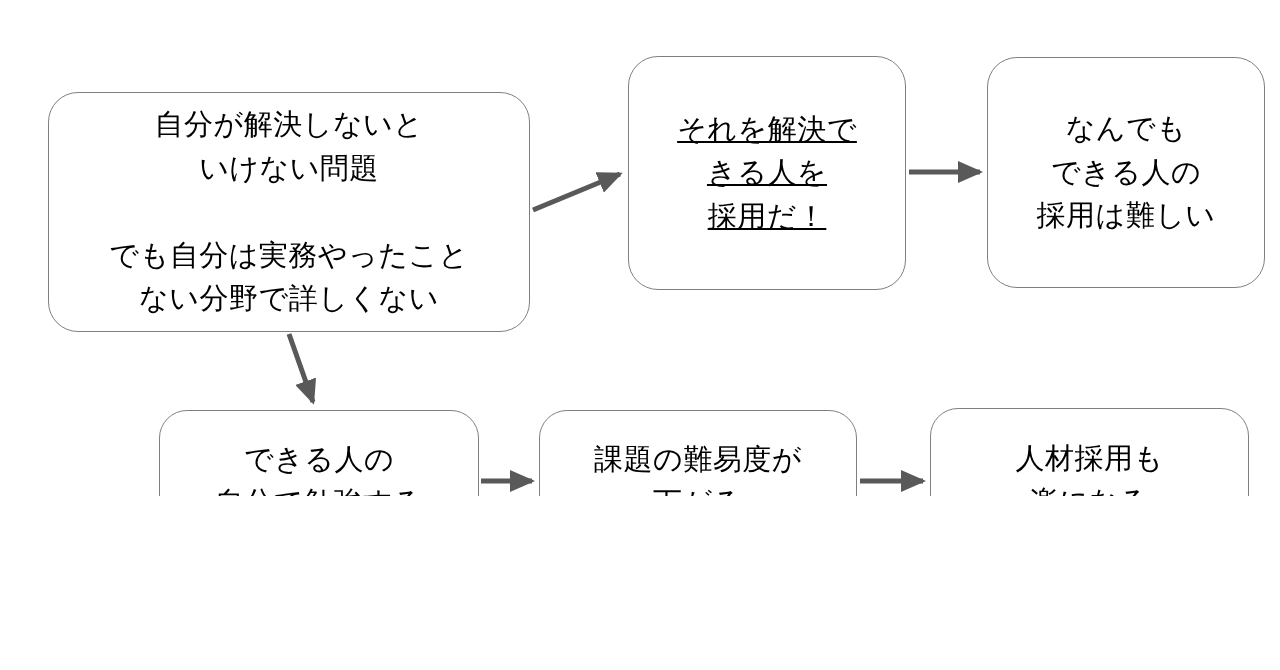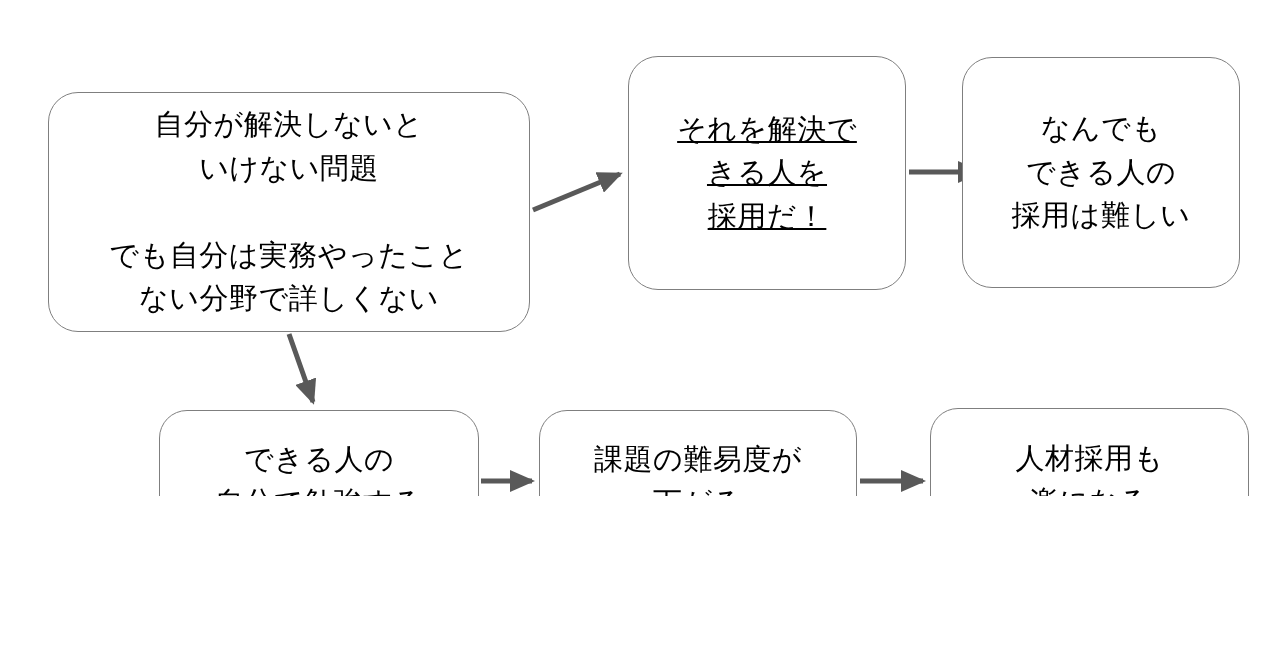--- a/index.html
+++ b/index.html
@@ -73,21 +73,21 @@
 でも自分は実務やったこと
 ない分野で詳しくない</div>
   </div>
 
   <div class="node" style="left:616px; top:56px; width:278px; height:234px;text-decoration:underline;">
     <div class="node-text">それを解決で
 きる人を
 採用だ！</div>
   </div>
 
-  <div class="node" style="left:950px; top:57px; width:278px; height:231px;">
+  <div class="node" style="left:975px; top:57px; width:278px; height:231px;">
     <div class="node-text">なんでも
 できる人の
 採用は難しい</div>
   </div>
 
   <div class="node" style="left:147px; top:410px; width:320px; height:142px; border-radius:28px;">
     <div class="node-text">できる人の
 自分で勉強する</div>
   </div>
 

